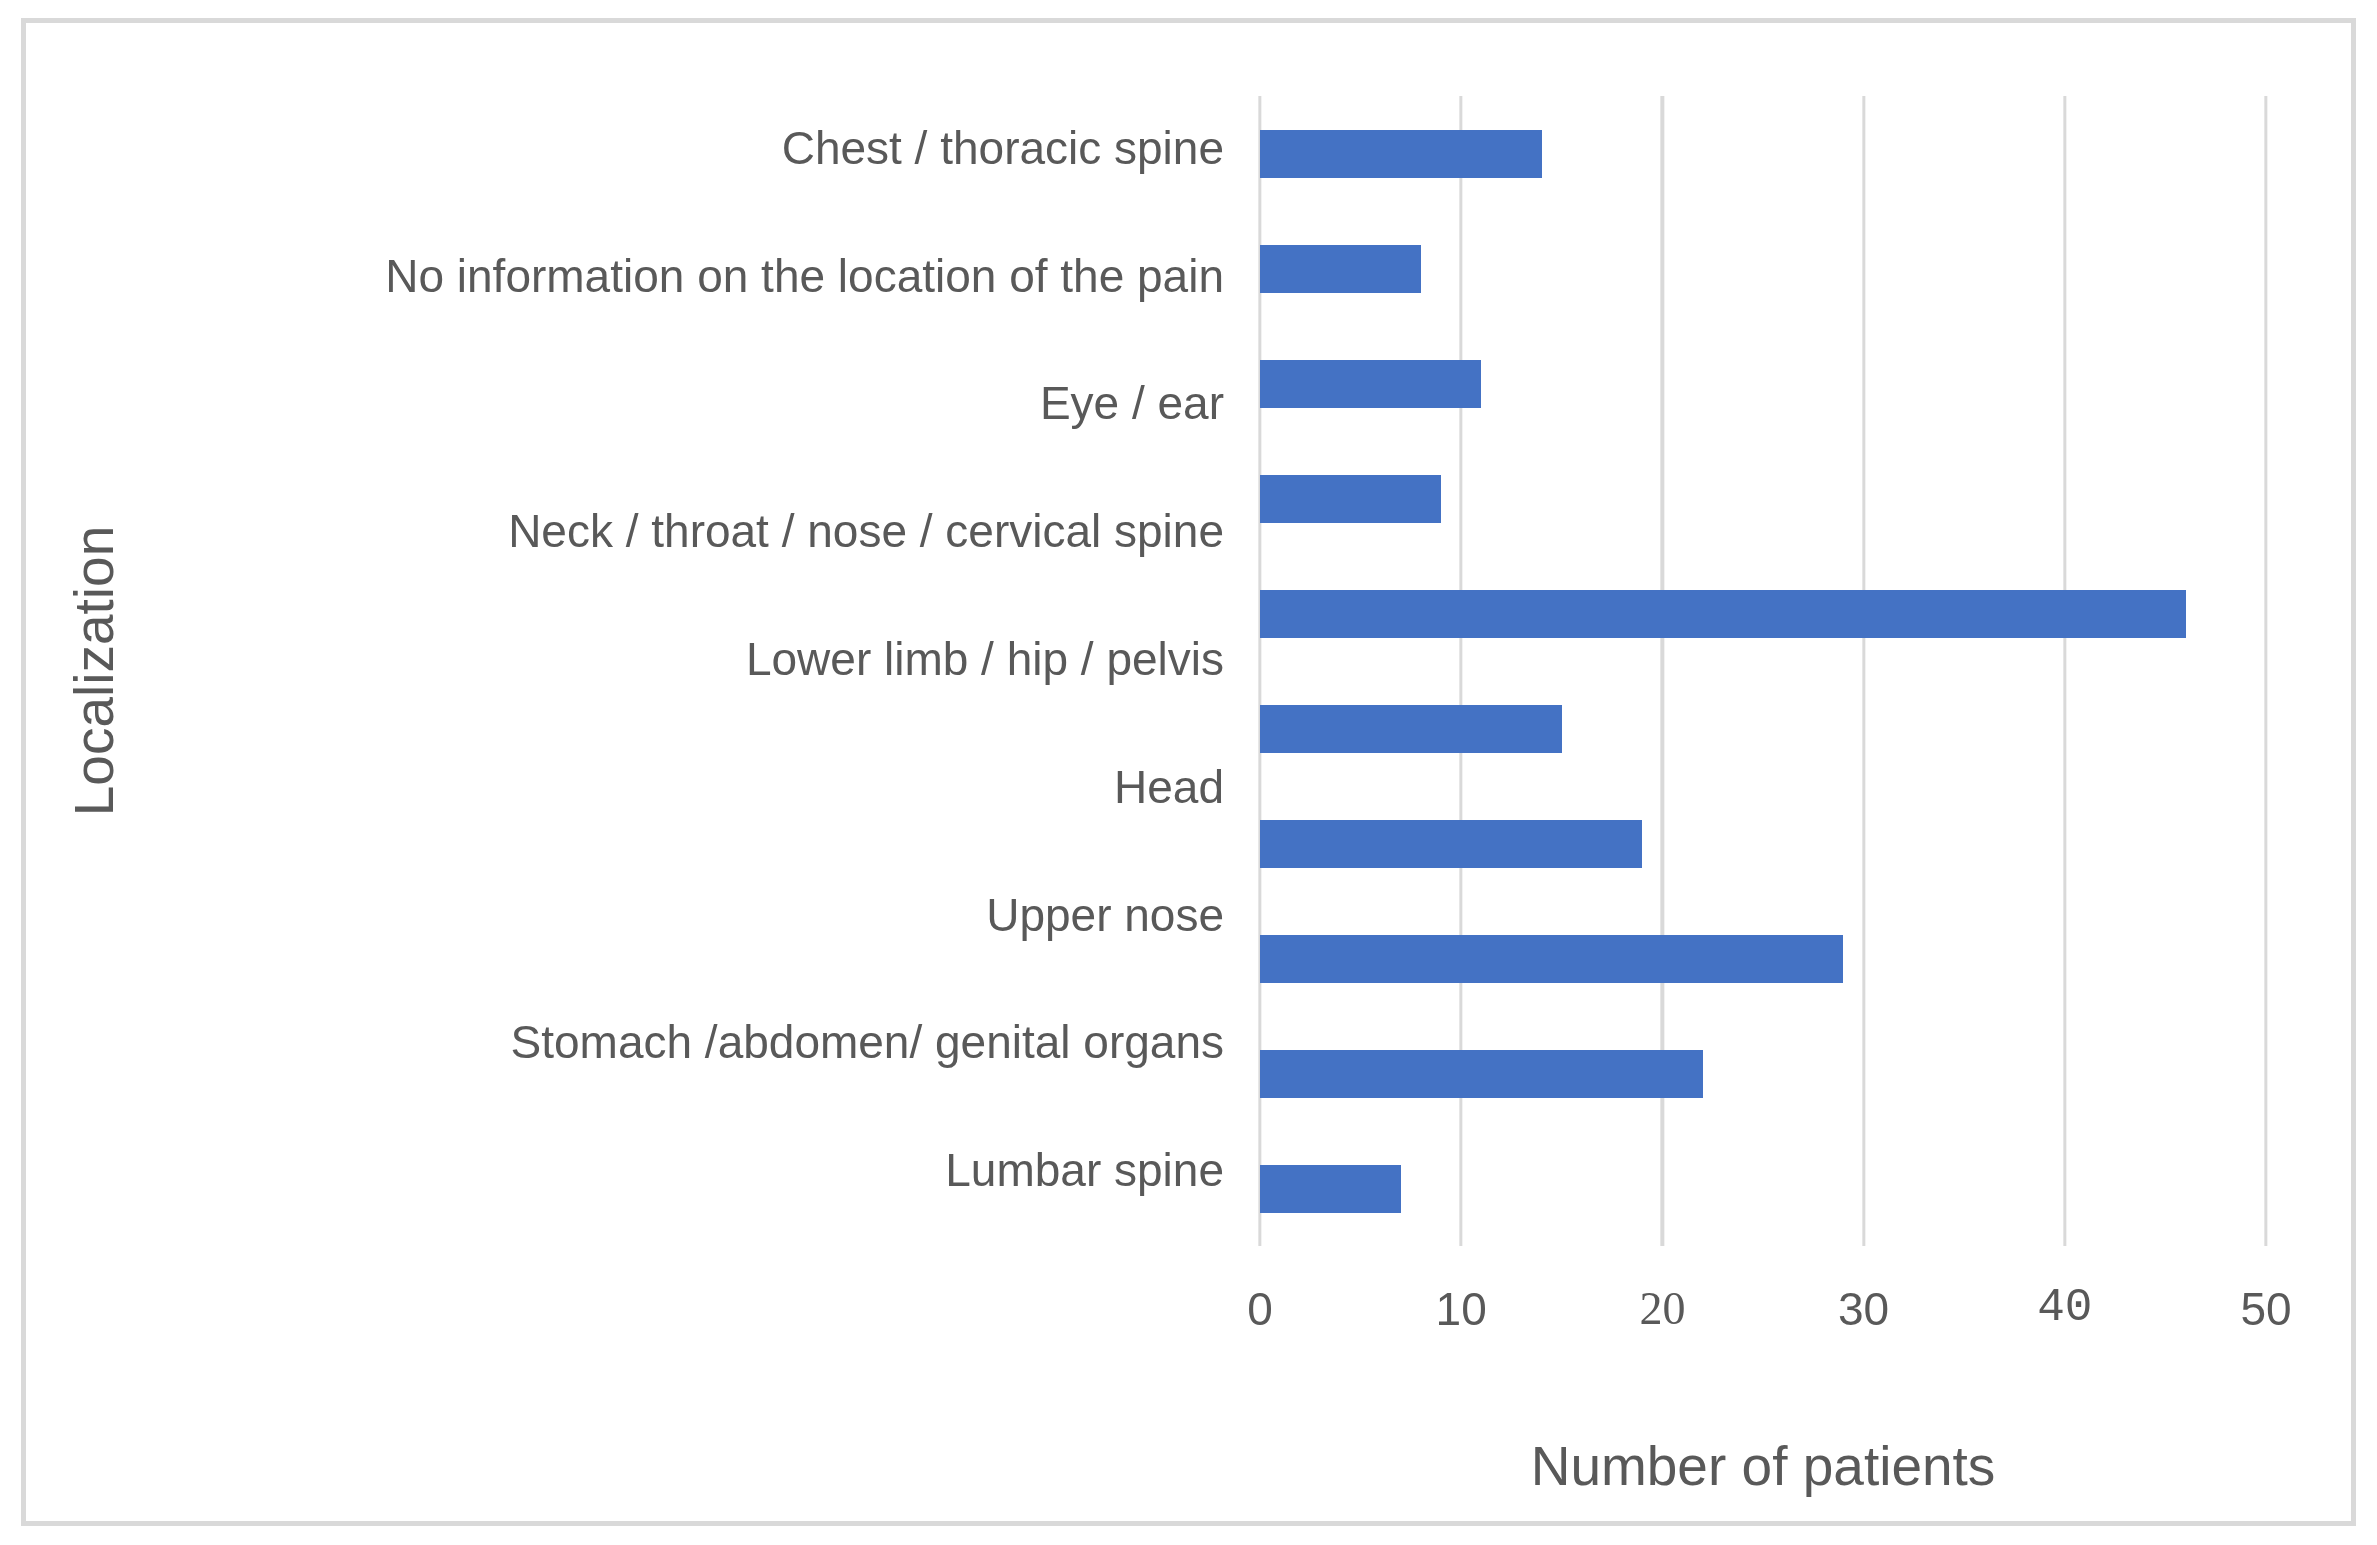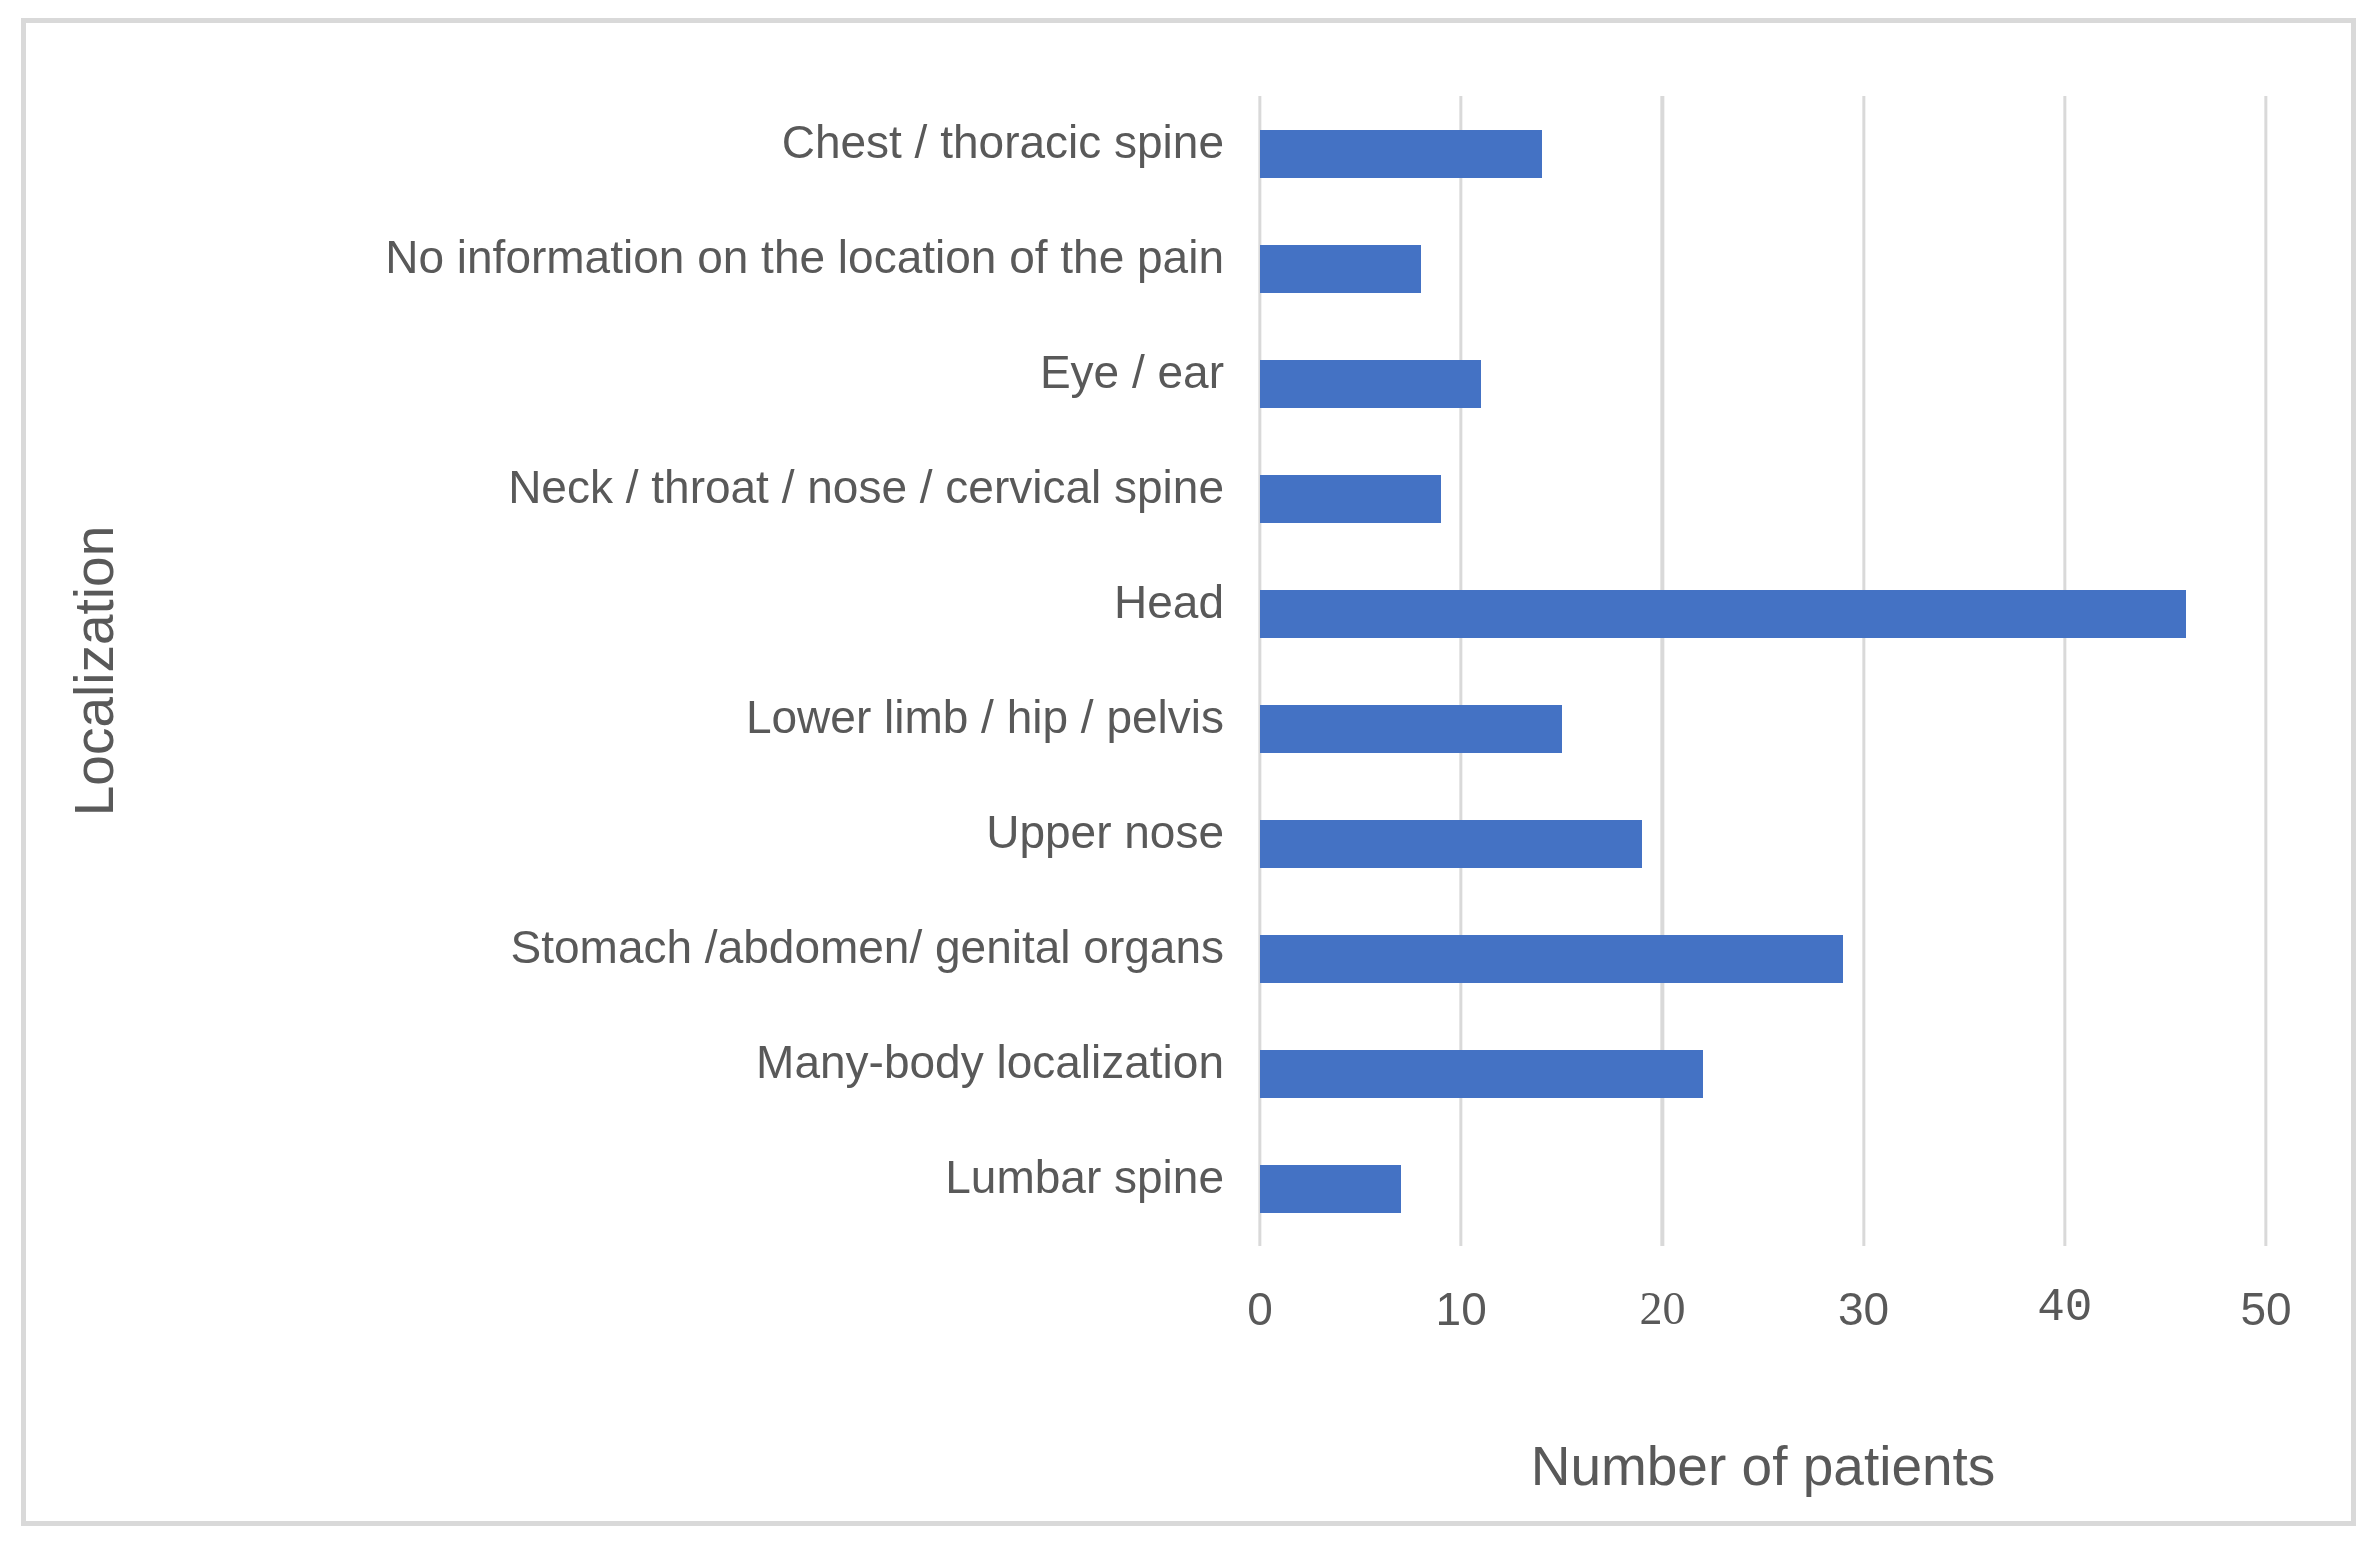--- a/index.html
+++ b/index.html
@@ -101,25 +101,24 @@
 
   <div class="y-title-wrap">
     <span class="y-title">Localization</span>
   </div>
 
   <div class="category-labels">
       <div class="cat-label">Chest / thoracic spine</div>
       <div class="cat-label">No information on the location of the pain</div>
       <div class="cat-label">Eye / ear</div>
       <div class="cat-label">Neck / throat / nose / cervical spine</div>
+      <div class="cat-label">Lower limb / hip / pelvis</div>
       <div class="cat-label">Head</div>
-      <div class="cat-label">Lower limb / hip / pelvis</div>
       <div class="cat-label">Upper nose</div>
       <div class="cat-label">Stomach /abdomen/ genital organs</div>
-      <div class="cat-label">Many-body localization</div>
       <div class="cat-label">Lumbar spine</div>
     </div>
 
   <div class="plot-area">
     <div class="gridlines">
         <div class="gridline" style="left: 0%; background: rgb(217, 217, 217);"></div>
         <div class="gridline" style="left: 20%; background: rgb(217, 217, 217);"></div>
         <div class="gridline" style="left: 40%; background: rgb(217, 217, 217);"></div>
         <div class="gridline" style="left: 60%; background: rgb(217, 217, 217);"></div>
         <div class="gridline" style="left: 80%; background: rgb(217, 217, 217);"></div>

